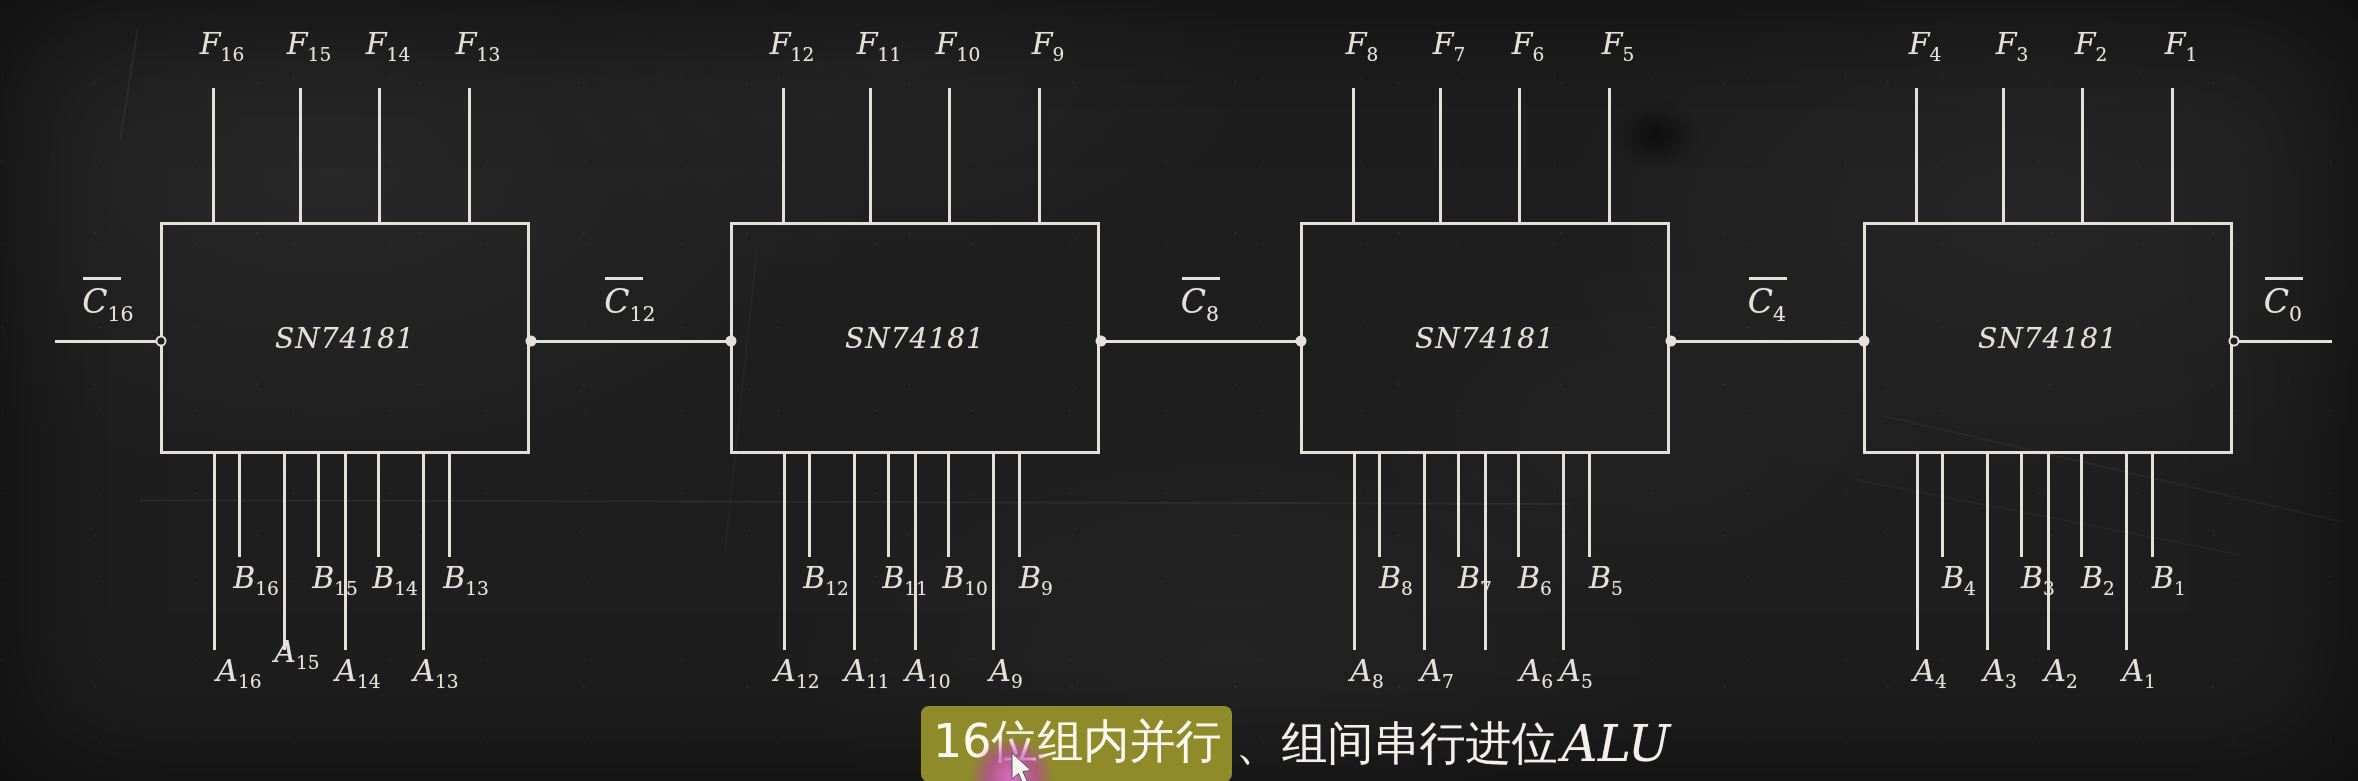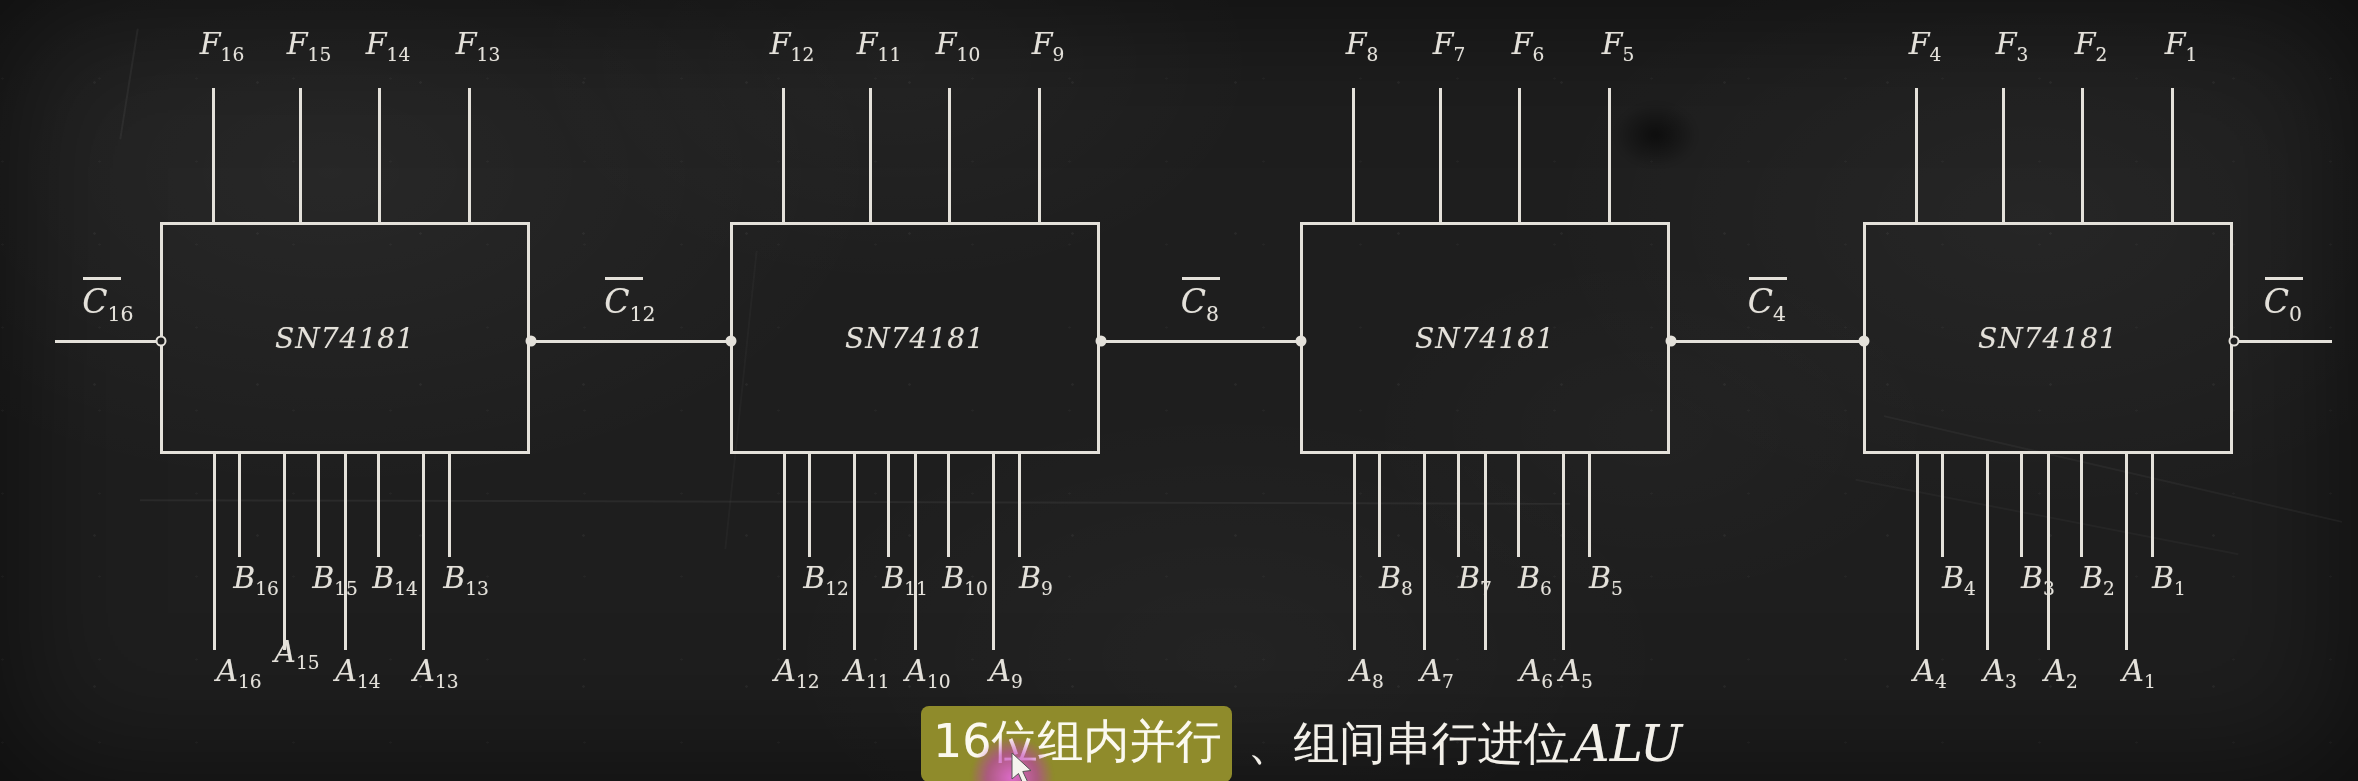--- a/index.html
+++ b/index.html
@@ -102,21 +102,21 @@
     color:#f3f0e9;
     white-space:nowrap;
     text-shadow:0 0 1px rgba(255,255,255,0.3);
   }
   .cap-hl{
     display:inline-block;
     border-radius:8px;
     padding:5px 10px 9px 12px;
     color:#fbf9ef;
   }
-  .cap-rest{padding-left:16px;}
+  .cap-rest{padding-left:4px;}
   .cap-alu{
     font-family:"DejaVu Serif",serif;
     font-style:italic;
     font-size:50px;
     padding-left:4px;
   }
   .pointer-glow{
     position:absolute;left:970px;top:736px;width:84px;height:84px;
     border-radius:50%;
     background:radial-gradient(circle, rgba(225,105,210,0.95) 0%, rgba(190,58,182,0.6) 42%, rgba(190,58,182,0) 70%);

